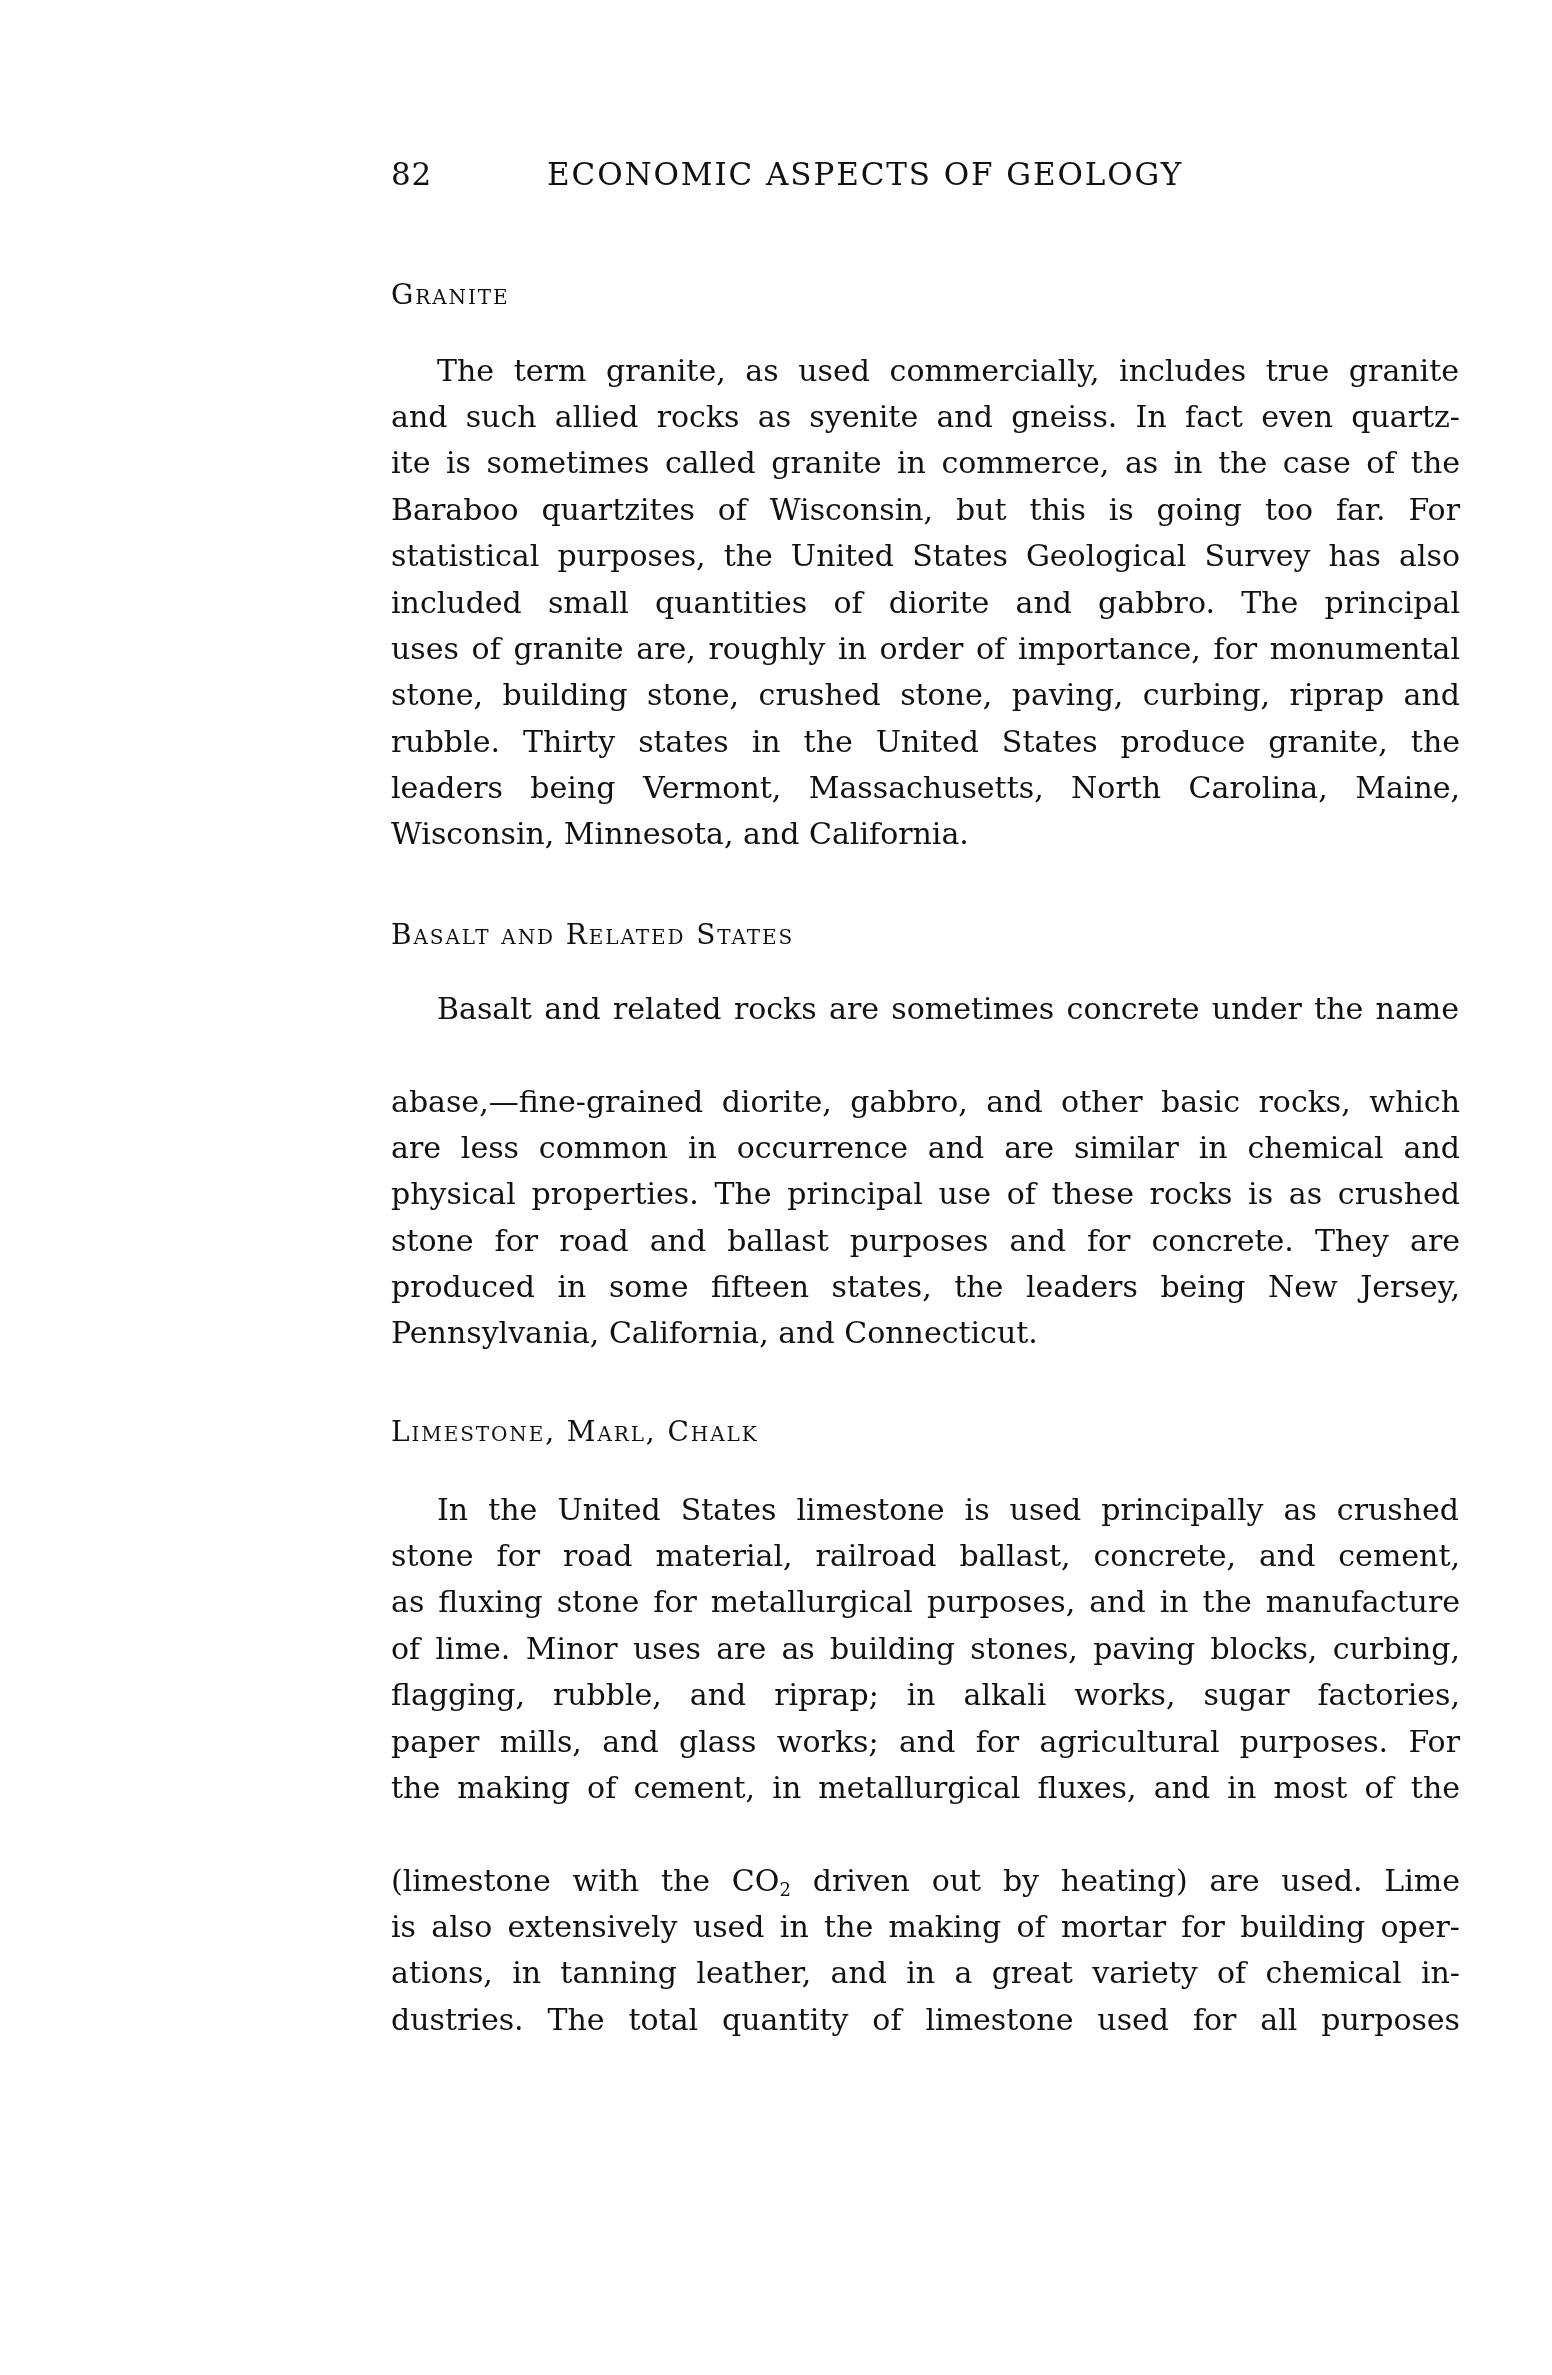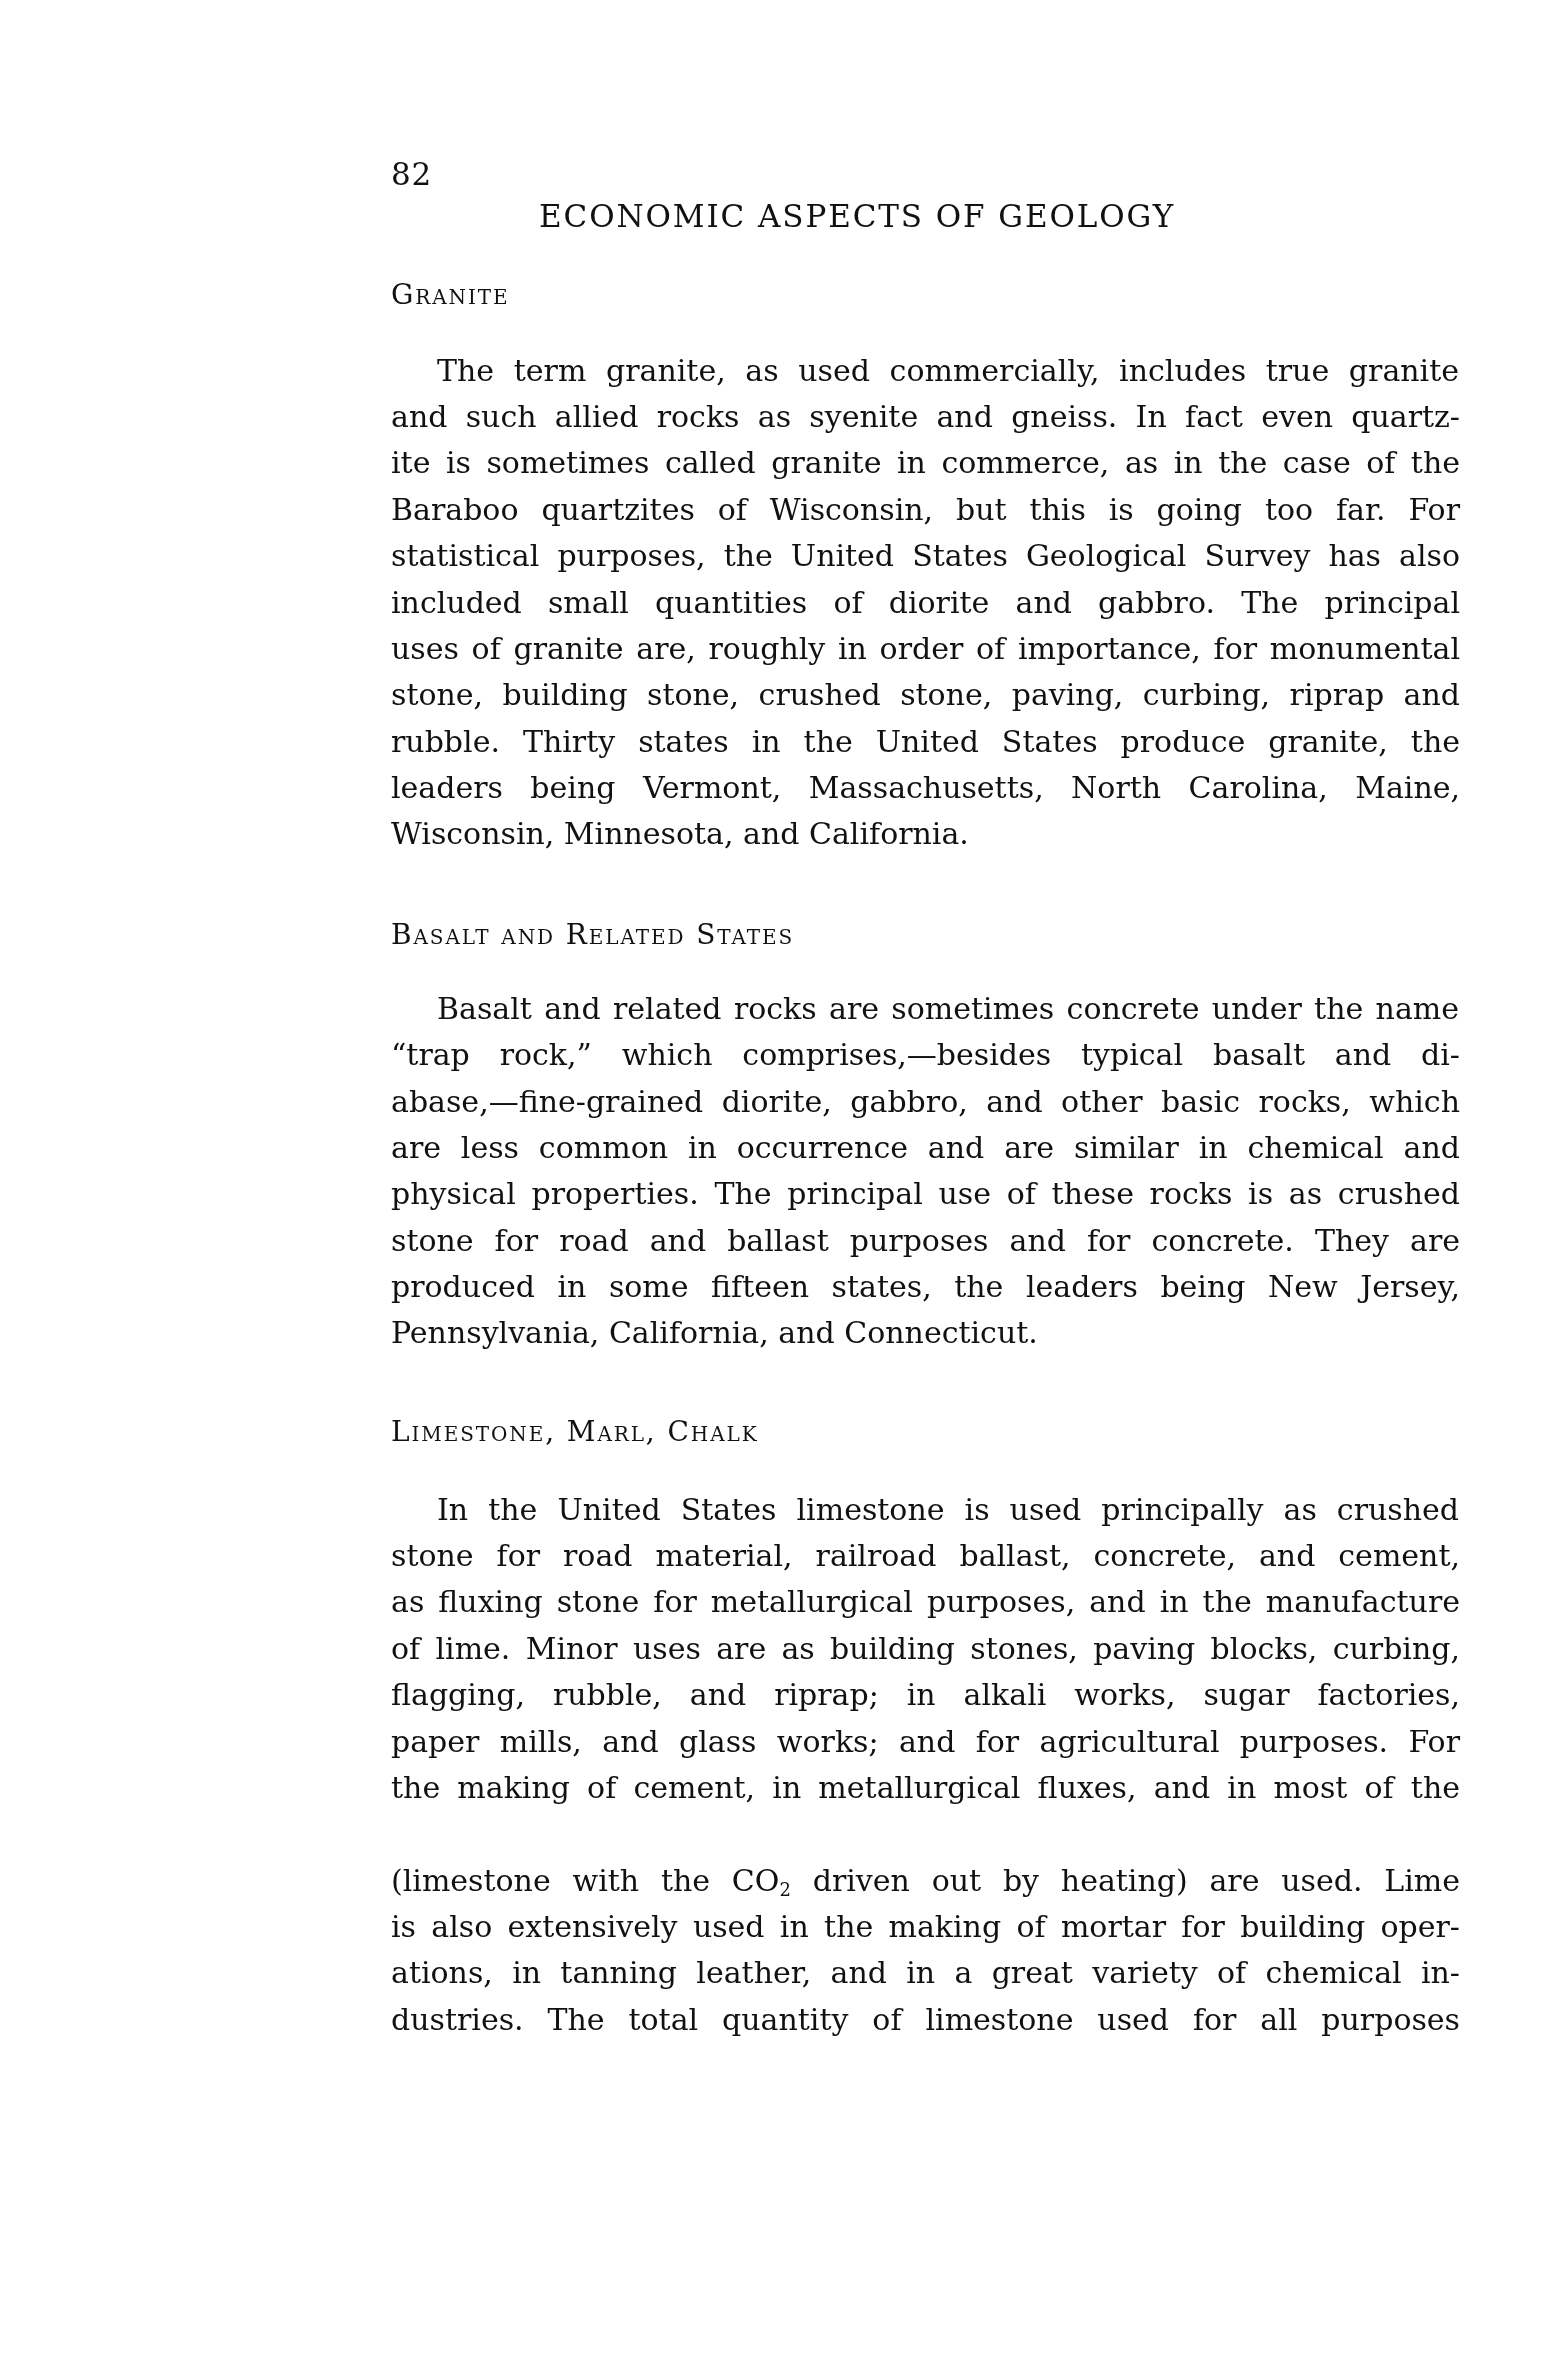--- a/index.html
+++ b/index.html
@@ -2,21 +2,21 @@
 <html style="font-size:15px"><head>
 <meta charset="utf-8">
 <style>
   html, body { margin: 0; padding: 0; background: #ffffff; }
   body { width: 1553px; height: 2376px; position: relative; overflow: hidden;
          font-family: "DejaVu Serif", "Liberation Serif", serif; color: #111; }
   .page { position: absolute; left: 0; top: 0; width: 1553px; height: 2332px; }
   .running-head { position: absolute; top: 156px; left: 391px; width: 1069px; height: 46px;
                   font-size: 31px; letter-spacing: 0.9px; }
   .page-num { position: absolute; left: 0; top: 0; }
-  .running-title { position: absolute; left: 148px; top: 0; letter-spacing: 1.9px; margin-top: 42px; }
+  .running-title { position: absolute; left: 156px; top: 0; letter-spacing: 1.9px; }
   .section-title { position: absolute; left: 391px; width: 1069px; text-align: left;
                    font-size: 28px; font-variant: small-caps; letter-spacing: 1.9px; }
   .line { position: absolute; left: 391px; width: 1069px; font-size: 30px;
           line-height: 39px; height: 39px; white-space: nowrap; text-align: justify;
           text-align-last: justify; overflow: visible; }
   .line.last { text-align-last: left; }
   .line.indent { padding-left: 46px; width: 1022px; }
   sub { font-size: 0.6em; vertical-align: -0.25em; }
 </style>
 </head>
@@ -37,21 +37,20 @@
   <div class="line" style="top:536px">statistical purposes, the United States Geological Survey has also</div>
   <div class="line" style="top:583px">included small quantities of diorite and gabbro.  The principal</div>
   <div class="line" style="top:629px">uses of granite are, roughly in order of importance, for monumental</div>
   <div class="line" style="top:675px">stone, building stone, crushed stone, paving, curbing, riprap and</div>
   <div class="line" style="top:722px">rubble.  Thirty states in the United States produce granite, the</div>
   <div class="line" style="top:768px">leaders being Vermont, Massachusetts, North Carolina, Maine,</div>
   <div class="line last" style="top:814px">Wisconsin, Minnesota, and California.</div>
 
   <div class="section-title" style="top:918px">Basalt and Related States</div>
   <div class="line indent" style="top:989px">Basalt and related rocks are sometimes concrete under the name</div>
-  <div class="line" style="top:1035px">“trap rock,” which comprises,—besides typical basalt and di-</div>
   <div class="line" style="top:1082px">abase,—fine-grained diorite, gabbro, and other basic rocks, which</div>
   <div class="line" style="top:1128px">are less common in occurrence and are similar in chemical and</div>
   <div class="line" style="top:1174px">physical properties.  The principal use of these rocks is as crushed</div>
   <div class="line" style="top:1221px">stone for road and ballast purposes and for concrete.  They are</div>
   <div class="line" style="top:1267px">produced in some fifteen states, the leaders being New Jersey,</div>
   <div class="line last" style="top:1313px">Pennsylvania, California, and Connecticut.</div>
 
   <div class="section-title" style="top:1415px">Limestone, Marl, Chalk</div>
   <div class="line indent" style="top:1490px">In the United States limestone is used principally as crushed</div>
   <div class="line" style="top:1536px">stone for road material, railroad ballast, concrete, and cement,</div>

